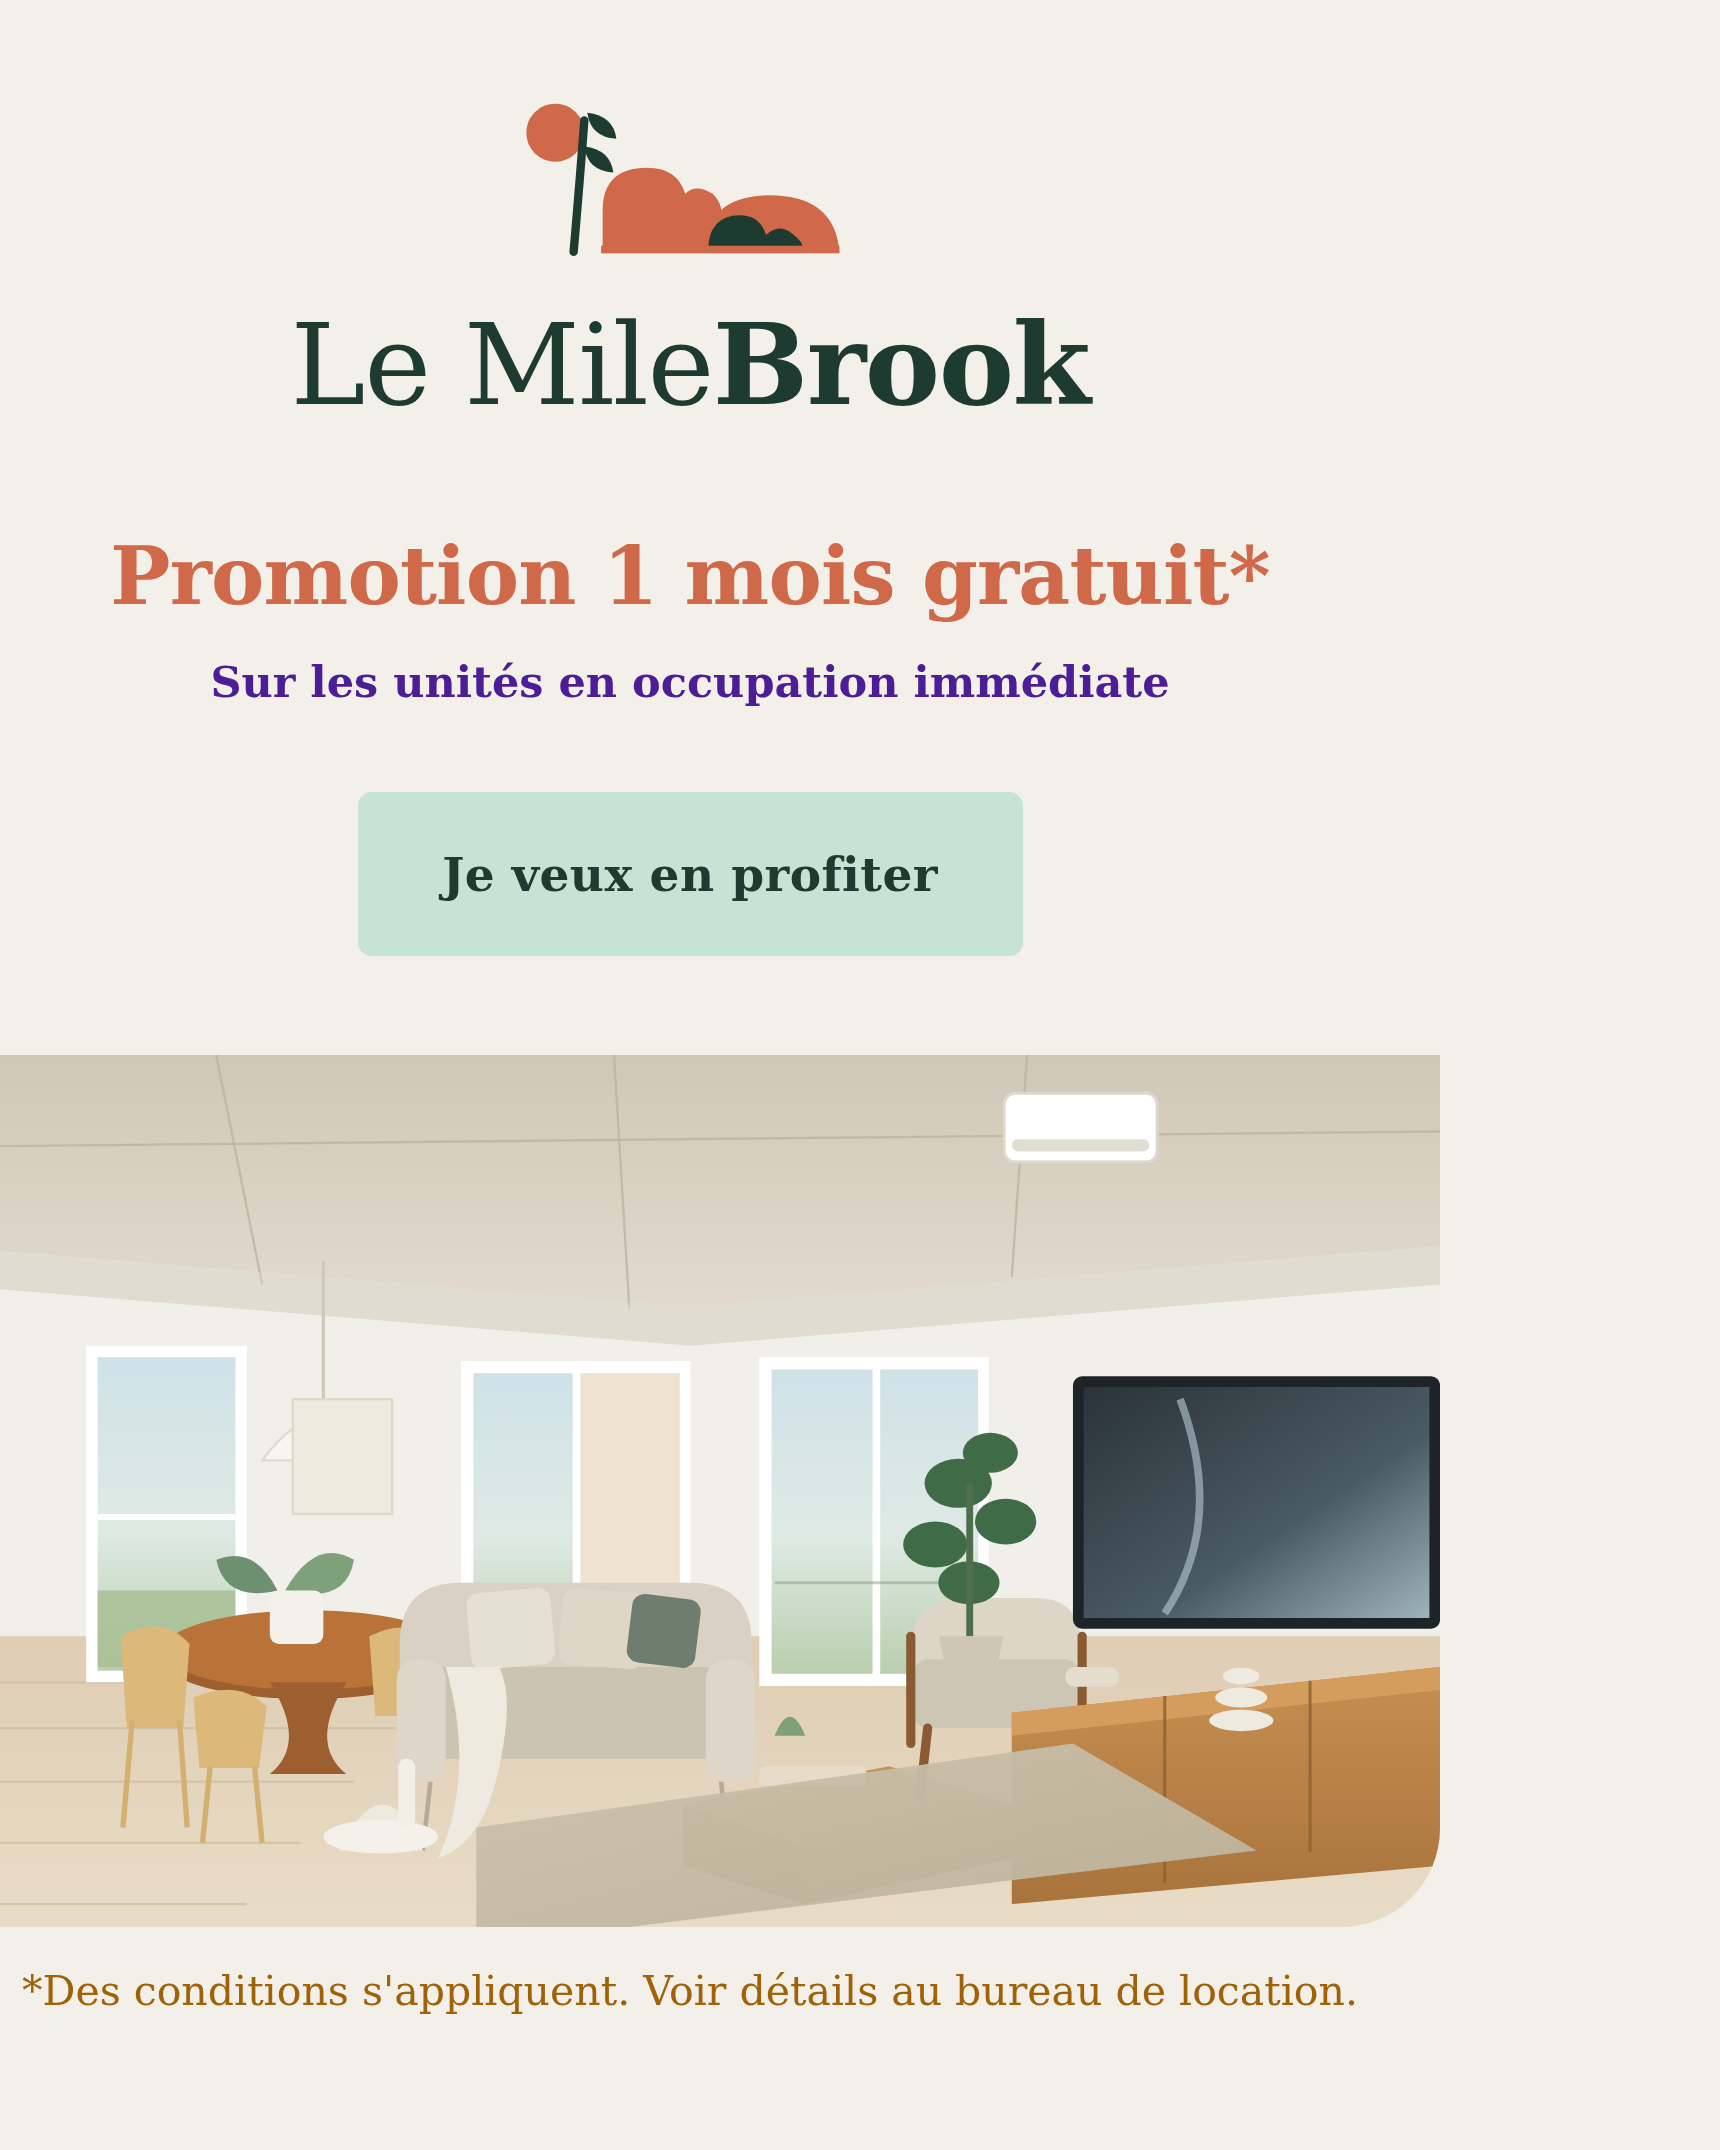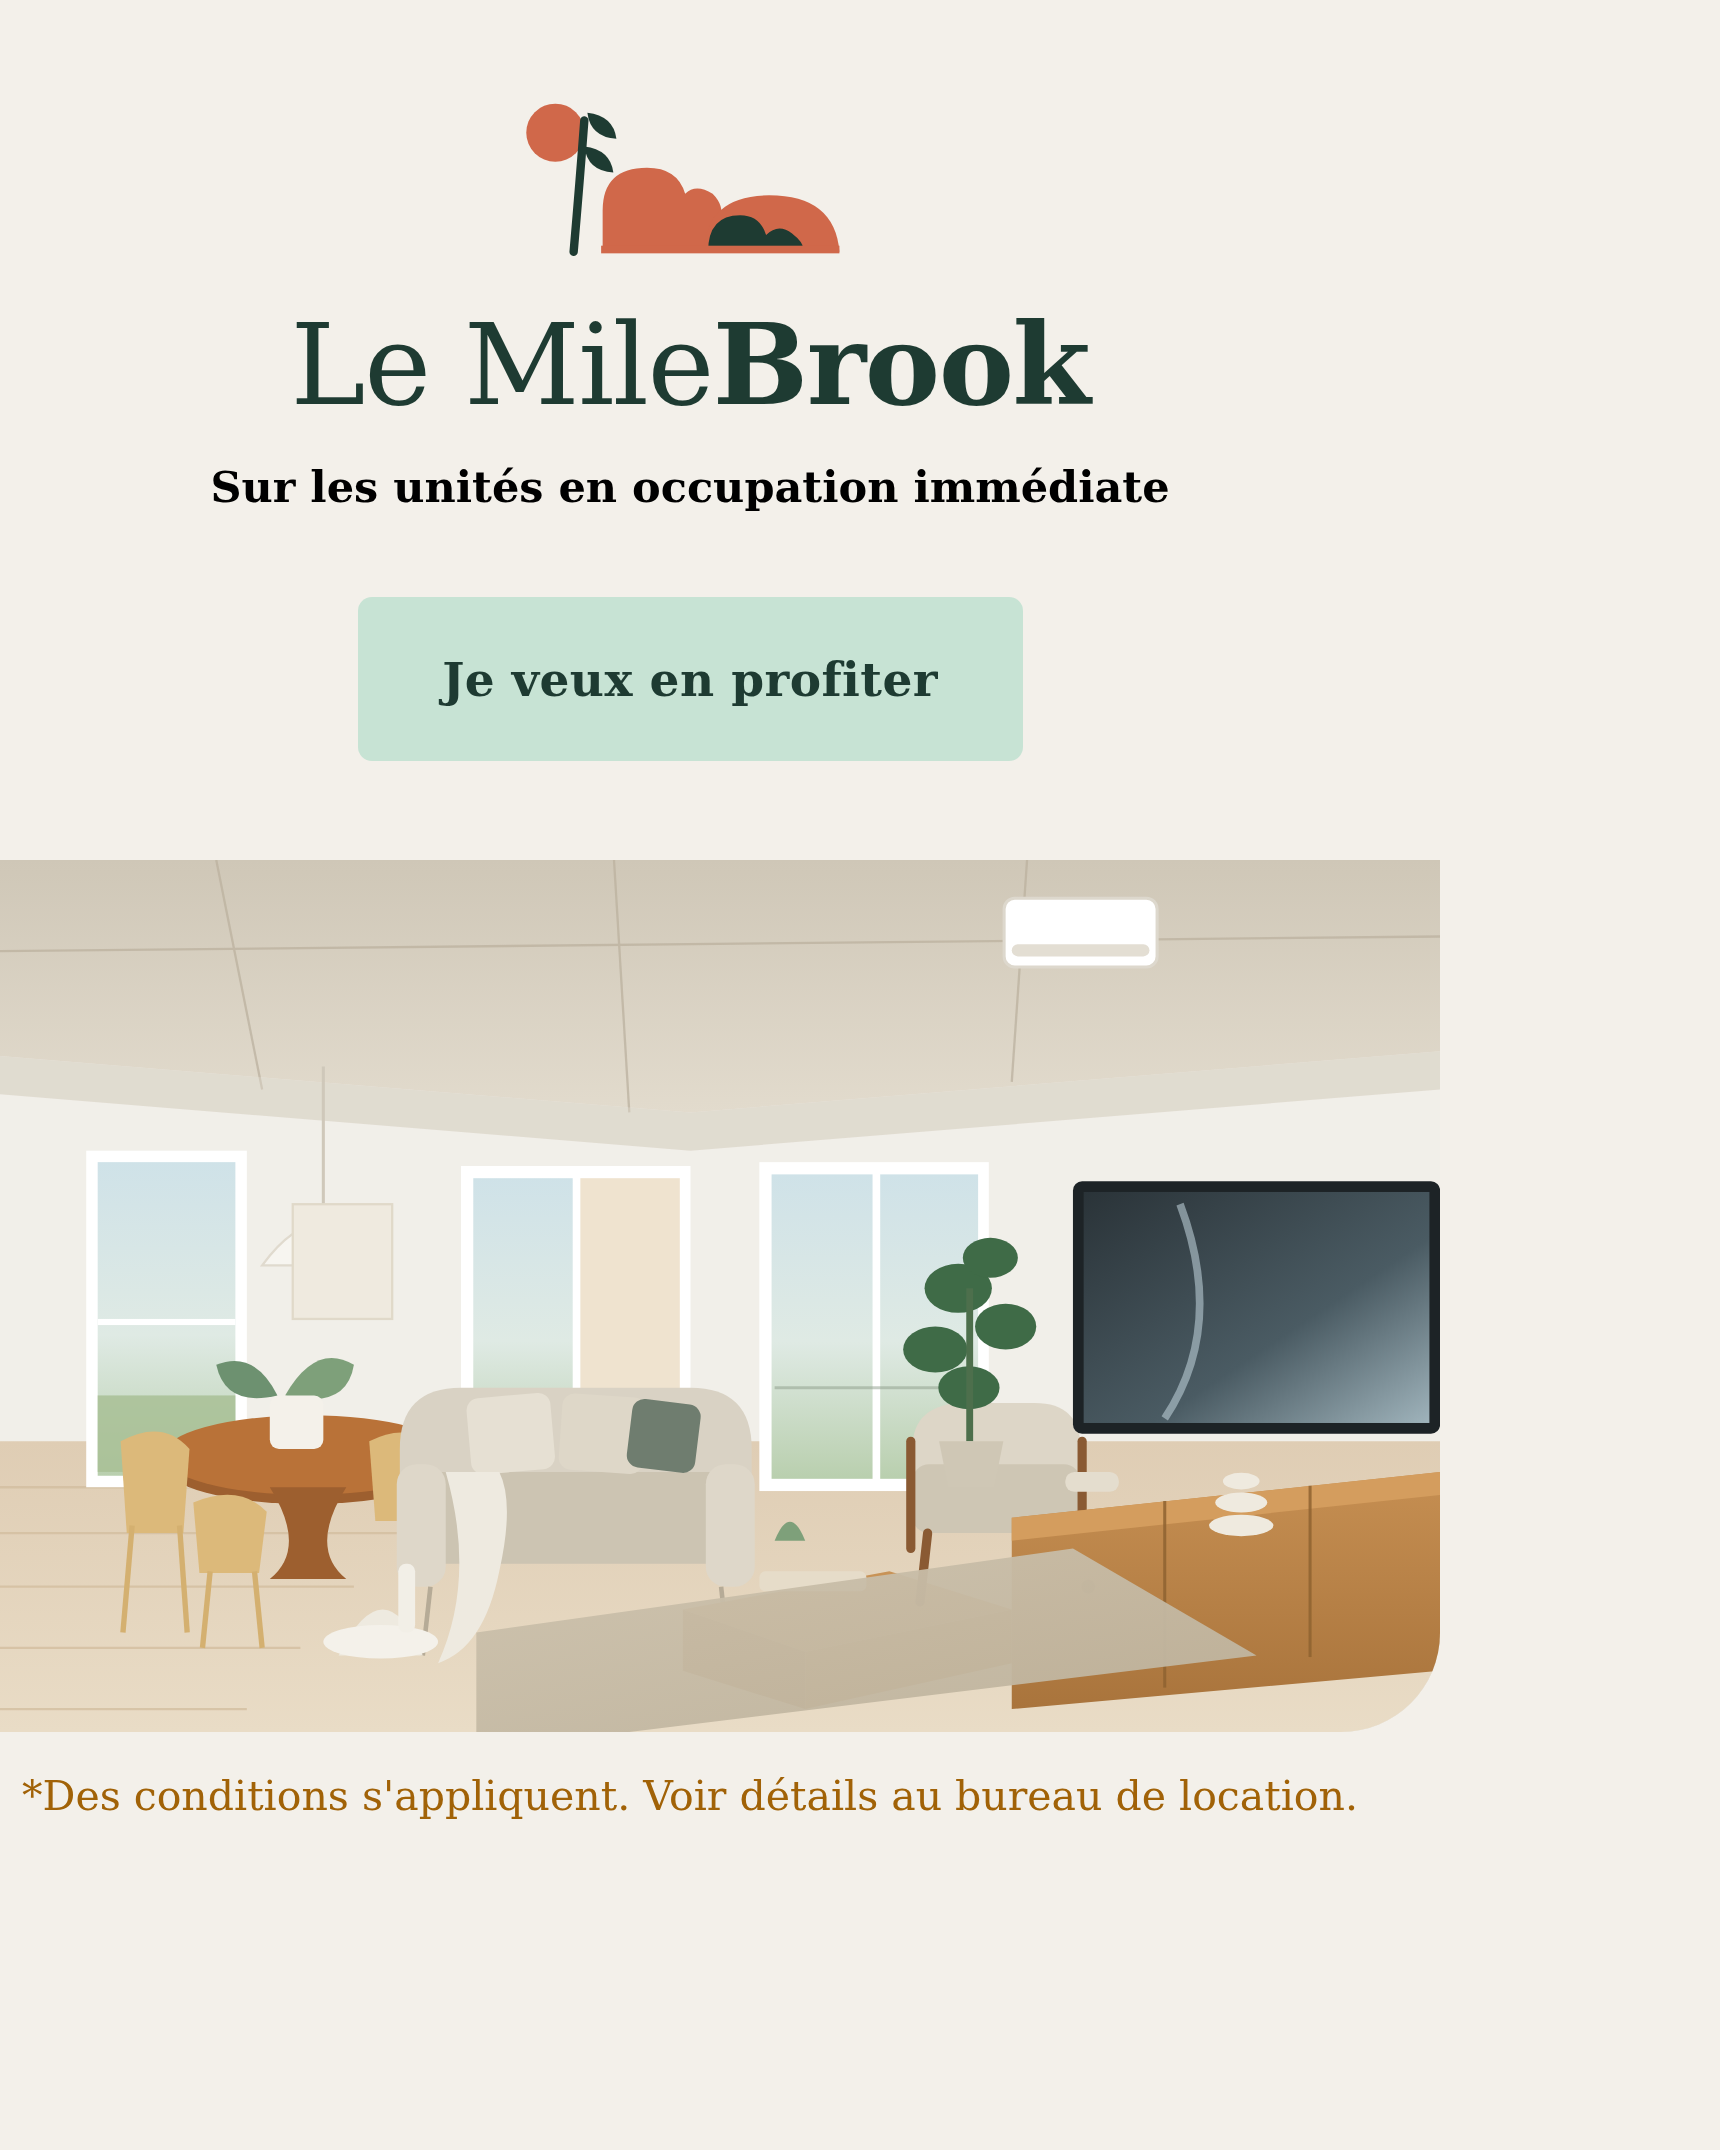--- a/index.html
+++ b/index.html
@@ -55,21 +55,21 @@
     white-space: nowrap;
   }
 
   
   .promo-sub {
     margin-top: 37px;
     font-family: "DejaVu Serif", serif;
     font-weight: 700;
     font-size: 43px;
     line-height: 1.2;
-    color: #000000;
+    color: #4c1d95;
     white-space: nowrap;
   }
 
   
   .cta {
     margin-top: 84px;
     display: inline-flex;
     align-items: center;
     justify-content: center;
     width: 665px;
@@ -128,20 +128,21 @@
       <path d="M258 204 q0 -48 42 -48 q26 0 34 26 q16 -16 34 -2 q18 14 14 24 Z" fill="#1e3b32"></path>
 
       <rect x="118" y="196" width="312" height="10" fill="#d0684a"></rect>
     </svg>
   </div>
 
   <div class="brand">
     <span class="light">Le Mile</span><span class="bold">Brook</span>
   </div>
 
+  <div class="promo-headline">Promotion 1 mois gratuit*</div>
 
   <div class="promo-sub">Sur les unités en occupation immédiate</div>
 
   <button class="cta">Je veux en profiter</button>
 
   <div class="hero">
     <svg viewBox="0 0 1960 1140" preserveAspectRatio="xMidYMid slice" xmlns="http://www.w3.org/2000/svg" role="img">
       <defs>
         <linearGradient id="ceil" x1="0" y1="0" x2="0" y2="1">
           <stop offset="0%" stop-color="#cfc7b7"></stop>

